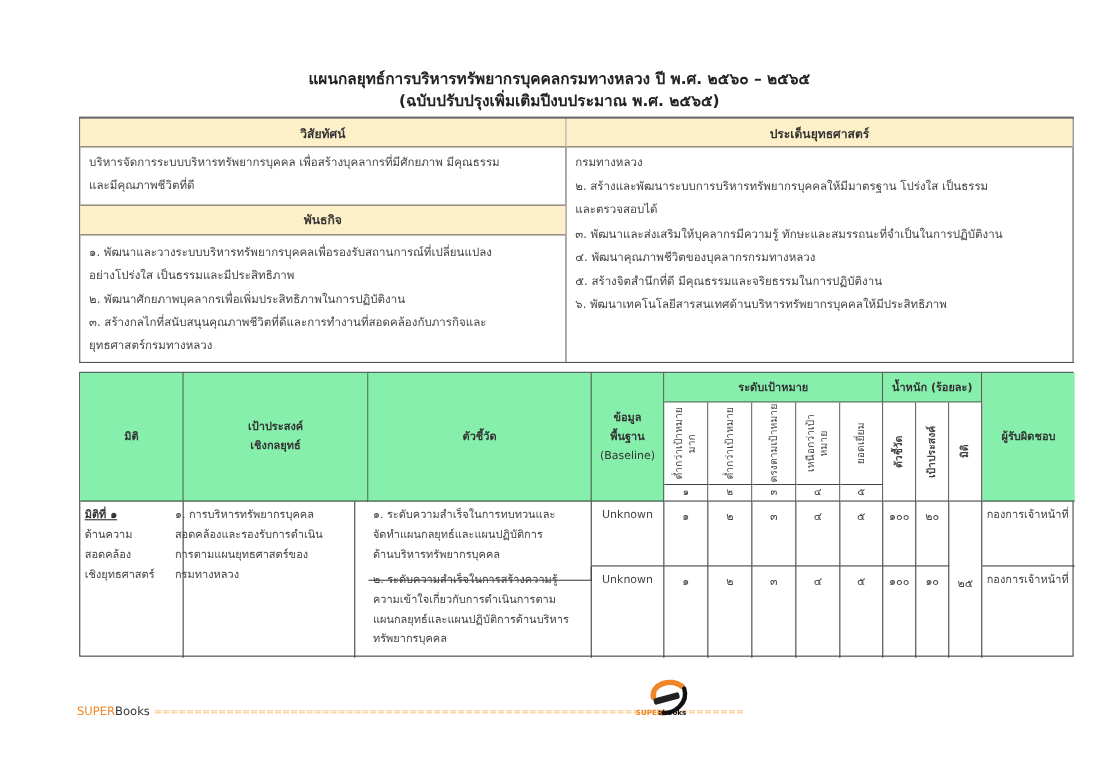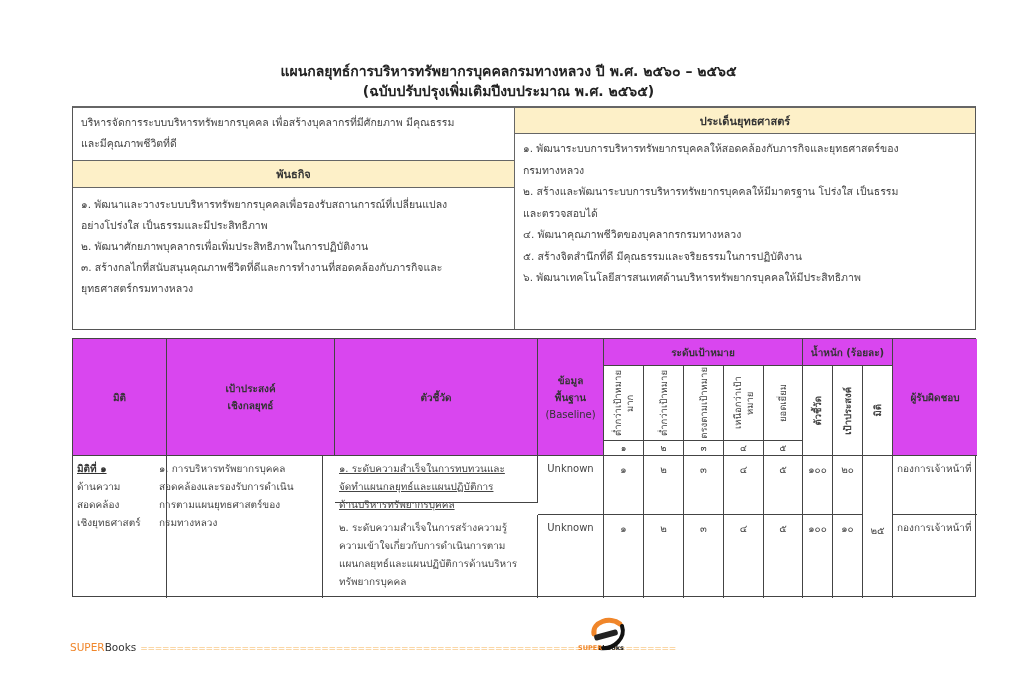--- a/index.html
+++ b/index.html
@@ -14,21 +14,21 @@
   .upper { position: absolute; left: 72px; top: 106px; width: 904px; height: 224px; border: 1.5px solid #555; border-top: 2.5px solid #666; }
   .uleft { position: absolute; left: 0; top: 0; width: 442px; height: 100%; border-right: 1px solid #666; }
   .uright { position: absolute; left: 442px; top: 0; right: 0; height: 100%; }
   .hdr { background: #fdf0c8; text-align: center; font-weight: bold; font-size: 11px; color: #333; border-bottom: 1px solid #666; display: flex; align-items: center; justify-content: center; }
   .utext { font-size: 10.5px; line-height: 21px; padding: 17px 8px; color: #444; }
   .mission-hdr { border-top: 1px solid #666; }
 
   
   .lower { position: absolute; left: 72px; top: 338px; width: 904px; height: 259px; border: 1.5px solid #444; }
   .cell { position: absolute; border-right: 1px solid #444; border-bottom: 1px solid #444; font-size: 10px; color: #444; }
-  .th { background: #d946ef; font-weight: bold; color: #333; display: flex; align-items: center; justify-content: center; text-align: center; line-height: 17px; }
+  .th { background: #86efac; font-weight: bold; color: #333; display: flex; align-items: center; justify-content: center; text-align: center; line-height: 17px; }
   .th-plain { background: #ffffff; }
   .vert { writing-mode: vertical-rl; transform: rotate(180deg); font-size: 9.5px; line-height: 12px; text-align: center; font-weight: normal; color: #444; }
   .num { display: flex; justify-content: center; padding-top: 6px; font-size: 10px; }
   .td { padding: 4px 4px; line-height: 18px; font-size: 10px; }
   .center { text-align: center; }
   .u { text-decoration: underline; font-weight: bold; color: #333; }
 
   
   .footer { position: absolute; left: 70px; top: 641px; font-size: 10.5px; white-space: nowrap; }
   .sup { color: #f0862a; }
@@ -38,40 +38,41 @@
   .logo-text { position: absolute; left: 578px; top: 644px; font-size: 6.5px; font-weight: bold; }
 </style>
 </head>
 <body>
 
 <div class="title title1">แผนกลยุทธ์การบริหารทรัพยากรบุคคลกรมทางหลวง ปี พ.ศ. ๒๕๖๐ – ๒๕๖๕</div>
 <div class="title title2">(ฉบับปรับปรุงเพิ่มเติมปีงบประมาณ พ.ศ. ๒๕๖๕)</div>
 
 <div class="upper">
   <div class="uleft">
+    <div class="hdr" style="height:26px;">วิสัยทัศน์</div>
     <div class="utext" style="padding-top:4px; height:52px;">
       <div>บริหารจัดการระบบบริหารทรัพยากรบุคคล เพื่อสร้างบุคลากรที่มีศักยภาพ มีคุณธรรม</div>
       <div>และมีคุณภาพชีวิตที่ดี</div>
     </div>
     <div class="hdr mission-hdr" style="height:28px;">พันธกิจ</div>
     <div class="utext" style="padding-top:6px;">
       <div>๑.    พัฒนาและวางระบบบริหารทรัพยากรบุคคลเพื่อรองรับสถานการณ์ที่เปลี่ยนแปลง</div>
       <div>อย่างโปร่งใส เป็นธรรมและมีประสิทธิภาพ</div>
       <div>๒.    พัฒนาศักยภาพบุคลากรเพื่อเพิ่มประสิทธิภาพในการปฏิบัติงาน</div>
       <div>๓.    สร้างกลไกที่สนับสนุนคุณภาพชีวิตที่ดีและการทำงานที่สอดคล้องกับภารกิจและ</div>
       <div>ยุทธศาสตร์กรมทางหลวง</div>
     </div>
   </div>
   <div class="uright">
     <div class="hdr" style="height:26px;">ประเด็นยุทธศาสตร์</div>
     <div class="utext" style="padding-top:4px; line-height:21.5px;">
-      <div>  ๑.  พัฒนาระบบการบริหารทรัพยากรบุคคลให้สอดคล้องกับภารกิจและยุทธศาสตร์ของ</div>
       <div>กรมทางหลวง</div>
       <div>  ๒.  สร้างและพัฒนาระบบการบริหารทรัพยากรบุคคลให้มีมาตรฐาน โปร่งใส เป็นธรรม</div>
       <div>และตรวจสอบได้</div>
+      <div>  ๓.  พัฒนาและส่งเสริมให้บุคลากรมีความรู้ ทักษะและสมรรถนะที่จำเป็นในการปฏิบัติงาน</div>
       <div>  ๔.  พัฒนาคุณภาพชีวิตของบุคลากรกรมทางหลวง</div>
       <div>  ๕.  สร้างจิตสำนึกที่ดี มีคุณธรรมและจริยธรรมในการปฏิบัติงาน</div>
       <div>  ๖.  พัฒนาเทคโนโลยีสารสนเทศด้านบริหารทรัพยากรบุคคลให้มีประสิทธิภาพ</div>
     </div>
   </div>
 </div>
 
 <div class="lower">
 
   <div class="cell th" style="left:0; top:0; width:94px; height:117px;">มิติ</div>
@@ -126,21 +127,21 @@
     <div>ด้านความสอดคล้อง</div>
     <div>เชิงยุทธศาสตร์</div>
   </div>
   <div class="cell td" style="left:82px; top:117px; width:168px; height:142px; border-bottom:none;">
     <div>๑. การบริหารทรัพยากรบุคคล</div>
     <div>สอดคล้องและรองรับการดำเนิน</div>
     <div>การตามแผนยุทธศาสตร์ของ</div>
     <div>กรมทางหลวง</div>
   </div>
 
-  <div class="cell td" style="left:262px; top:117px; width:203px; height:47px;text-decoration:underline;">
+  <div class="cell td" style="left:262px; top:117px; width:203px; height:72px;">
     <div>๑.  ระดับความสำเร็จในการทบทวนและ</div>
     <div>จัดทำแผนกลยุทธ์และแผนปฏิบัติการ</div>
     <div>ด้านบริหารทรัพยากรบุคคล</div>
   </div>
   <div class="cell td center" style="left:465px; top:117px; width:66px; height:59px;">Unknown</div>
   <div class="cell num" style="left:531px; top:117px; width:40px; height:59px;">๑</div>
   <div class="cell num" style="left:571px; top:117px; width:40px; height:59px;">๒</div>
   <div class="cell num" style="left:611px; top:117px; width:40px; height:59px;">๓</div>
   <div class="cell num" style="left:651px; top:117px; width:40px; height:59px;">๔</div>
   <div class="cell num" style="left:691px; top:117px; width:39px; height:59px;">๕</div>

